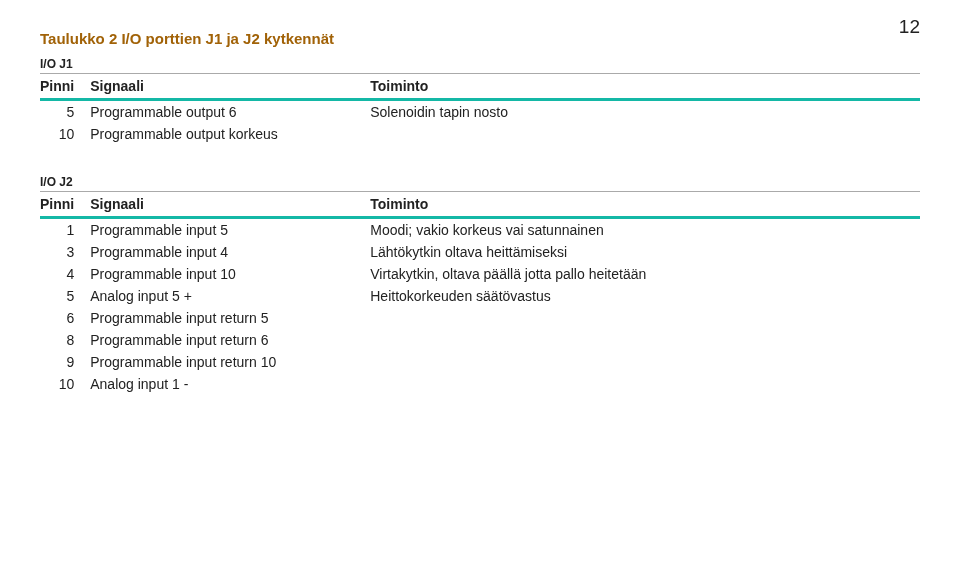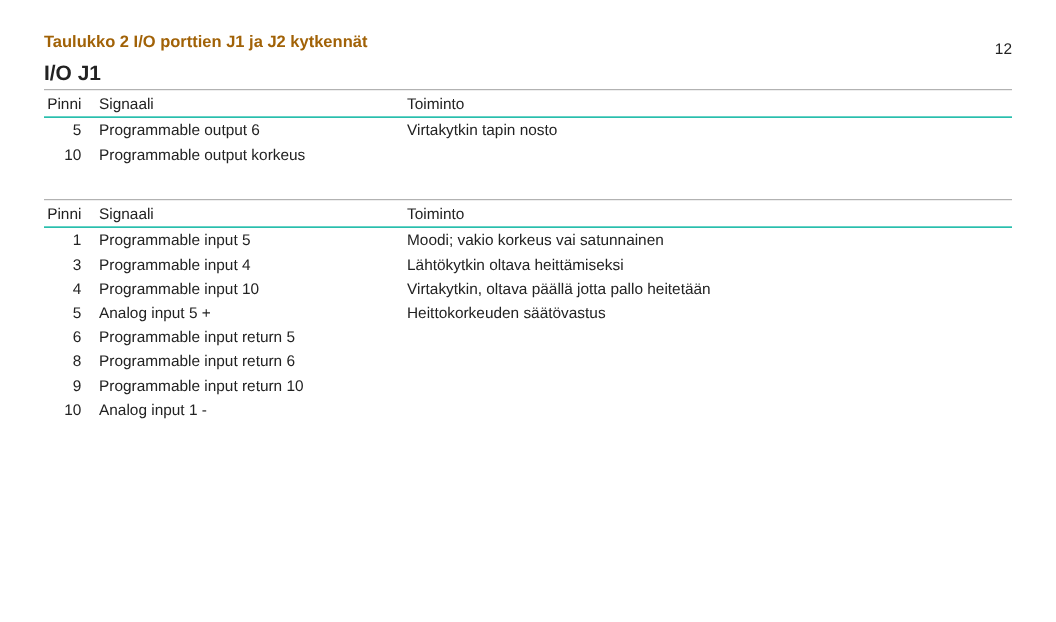--- a/index.html
+++ b/index.html
@@ -9,42 +9,42 @@
     }
     body {
       background: #ffffff;
       font-family: 'Segoe UI', Arial, sans-serif;
       font-size: 14px;
       color: #222;
       padding: 30px 40px;
     }
     .page-number {
       position: absolute;
-      top: 36px;
+      top: 16px;
       right: 40px;
-      font-size: 14px;
+      font-size: 19px;
       color: #222;
     }
     .title {
       color: #a16207;
       font-size: 15px;
       font-weight: 600;
       margin-bottom: 10px;
     }
     table {
       width: 100%;
       border-collapse: collapse;
       margin-bottom: 30px;
     }
     thead tr th {
       text-align: left;
-      font-weight: 400;
+      font-weight: 700;
       font-size: 14px;
       border-top: 1.5px solid #aaa;
-      border-bottom: 1px solid #14b8a6;
+      border-bottom: 3px solid #14b8a6;
       padding: 4px 8px 4px 0;
     }
     tbody tr td {
       padding: 3px 8px 3px 0;
       font-size: 14px;
       vertical-align: top;
     }
     .col-pin {
       width: 50px;
       text-align: right;
@@ -54,21 +54,21 @@
       width: 280px;
     }
     .col-function {
       width: auto;
     }
     .section-block {
       margin-bottom: 30px;
     }
     .section-label {
       font-weight: 700;
-      font-size: 19px;
+      font-size: 12px;
       margin-bottom: 2px;
     }
   </style>
 </head>
 <body>
 
 <div class="page-number">12</div>
 
 <div class="title">Taulukko 2 I/O porttien J1 ja J2 kytkennät</div>
 
@@ -79,32 +79,33 @@
       <tr>
         <th class="col-pin">Pinni</th>
         <th class="col-signal">Signaali</th>
         <th class="col-function">Toiminto</th>
       </tr>
     </thead>
     <tbody id="j1-tbody">
     <tr>
       <td class="col-pin">5</td>
       <td class="col-signal">Programmable output 6</td>
-      <td class="col-function">Virtakytkin tapin nosto</td>
+      <td class="col-function">Solenoidin tapin nosto</td>
     </tr>
         <tr>
       <td class="col-pin">10</td>
       <td class="col-signal">Programmable output korkeus</td>
       <td class="col-function"></td>
     </tr>
       </tbody>
   </table>
 </div>
 
 <div class="section-block">
+  <div class="section-label">I/O J2</div>
   <table>
     <thead>
       <tr>
         <th class="col-pin">Pinni</th>
         <th class="col-signal">Signaali</th>
         <th class="col-function">Toiminto</th>
       </tr>
     </thead>
     <tbody id="j2-tbody">
     <tr>

